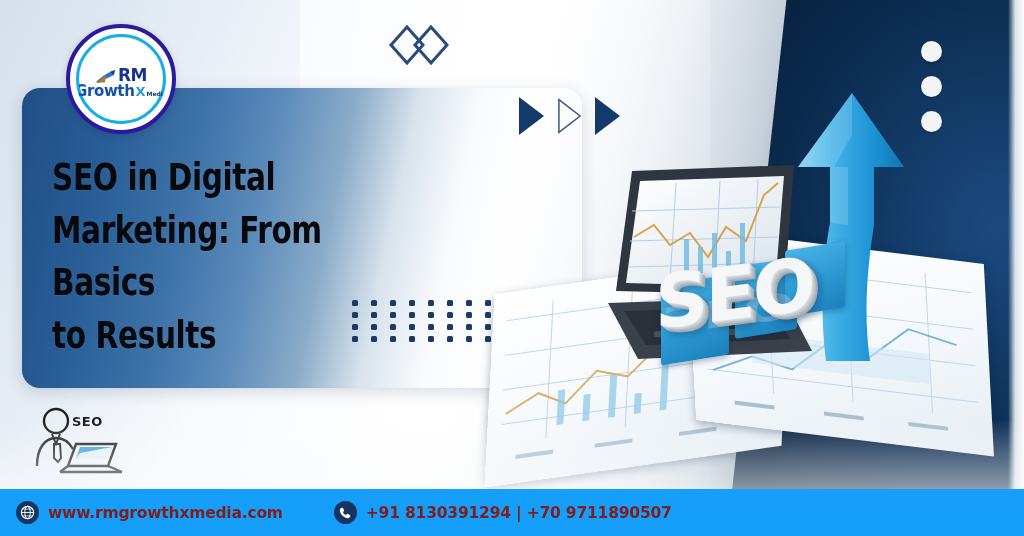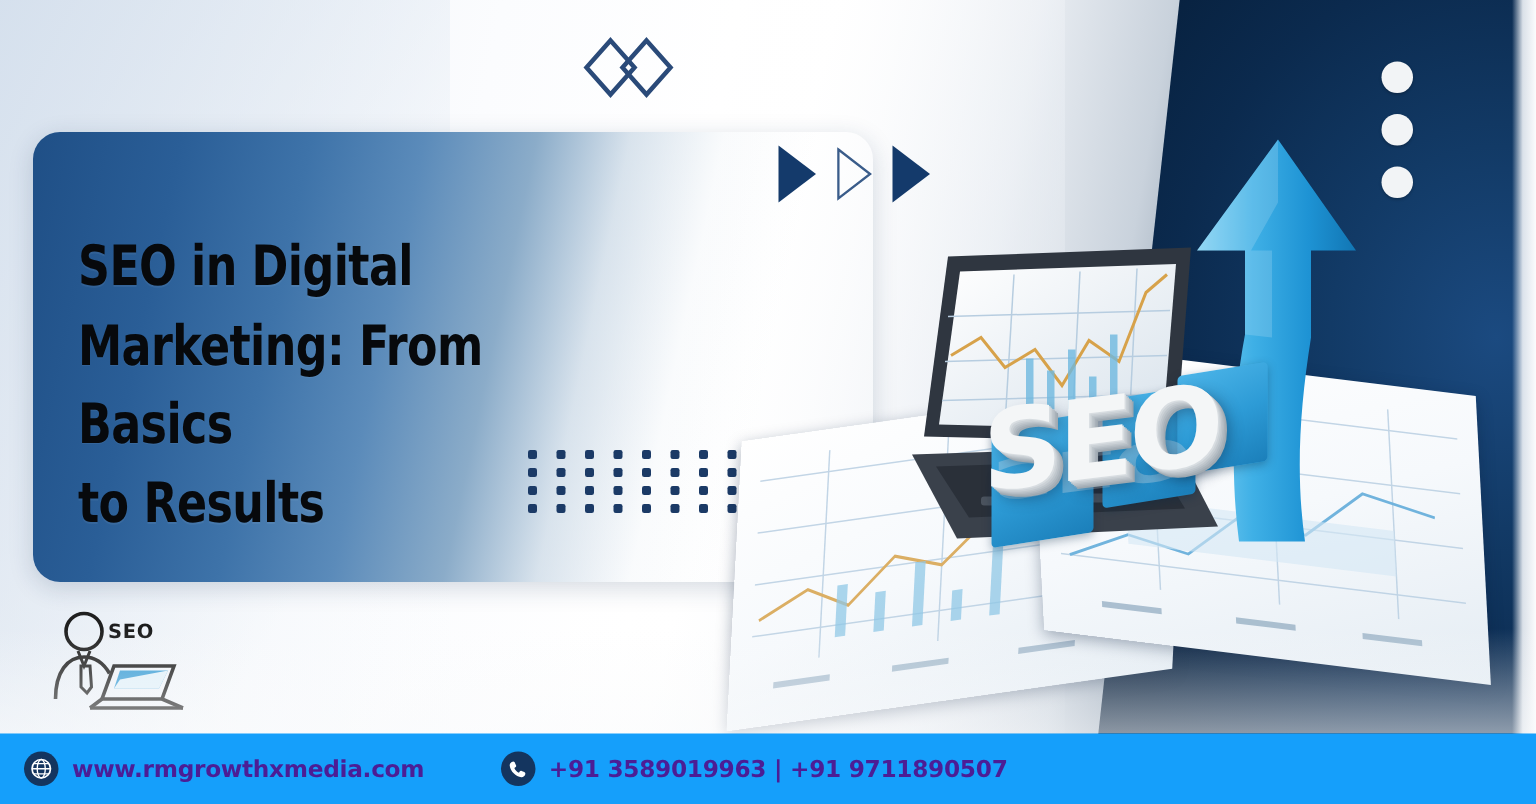--- a/index.html
+++ b/index.html
@@ -227,21 +227,21 @@
     position:absolute; left:0; bottom:0;
     width:1024px; height:47px;
     background:#159ffb;
     display:flex; align-items:center;
   }
   .footer-item {
     display:flex; align-items:center; gap:9px;
     font-family:"DejaVu Sans", sans-serif;
     font-weight:bold;
     font-size:15.5px;
-    color:#4c1d95;
+    color:#7f1d1d;
     letter-spacing:-.2px;
     white-space:nowrap;
   }
   .fi-web  { margin-left:16px; }
   .fi-phone{ margin-left:51px; }
   .fi-mail { margin-left:66px; }
   .fcircle {
     width:23px; height:23px; border-radius:50%;
     background:#14355f;
     display:flex; align-items:center; justify-content:center;
@@ -257,20 +257,38 @@
   <div class="bg-left-tint"></div>
   <div class="bg-sheen"></div>
   <div class="bg-right-dark"></div>
   <div class="bg-right-edge"></div>
 
   <div class="headline-card"></div>
   <div class="headline">SEO in Digital
 Marketing: From Basics
 to Results</div>
 
+  <div class="logo">
+    <div class="logo-ring-inner"></div>
+    <div class="logo-mark">
+      <div class="logo-top">
+        <svg class="logo-swoosh" viewBox="0 0 44 30">
+          <path d="M2 26 C10 18 20 10 34 4 L40 2 L38 12 C28 16 16 22 8 28 Z" fill="#2b74c6"></path>
+          <path d="M3 27 C9 22 15 17 22 13 L20 27 Z" fill="#b9762f"></path>
+          <path d="M30 6 L40 2 L37 12 Z" fill="#1a3f86"></path>
+        </svg>
+        <span class="logo-rm">RM</span>
+      </div>
+      <div class="logo-bottom">
+        <span class="logo-growth">Growth</span>
+        <span class="logo-x">X</span>
+        <span class="logo-media">Media</span>
+      </div>
+    </div>
+  </div>
 
   <svg class="infinity-mark" viewBox="0 0 64 44">
     <path d="M20 4 L36 22 L20 40 L4 22 Z" fill="none" stroke="#2a4a79" stroke-width="3"></path>
     <path d="M44 4 L60 22 L44 40 L28 22 Z" fill="none" stroke="#2a4a79" stroke-width="3"></path>
   </svg>
 
   <div class="triangles">
     <div class="tri tri-filled"></div>
     <svg class="tri-hollow" viewBox="0 0 26 38">
       <path d="M2 2 L24 19 L2 36 Z" fill="none" stroke="#3a5c8a" stroke-width="1.6"></path>
@@ -455,18 +473,18 @@
 
     <div class="footer-item fi-phone">
       <span class="fcircle">
         <svg width="14" height="14" viewBox="0 0 20 20">
           <path d="M5.4 2.6 C6.6 2.2 7.3 3 7.8 4.2 L8.6 6 C9 6.9 8.7 7.4 8 7.9 L7 8.6
                    C7.6 10.6 9.4 12.4 11.4 13 L12.1 12 C12.6 11.3 13.1 11 14 11.4 L15.8 12.2
                    C17 12.7 17.8 13.4 17.4 14.6 C17 16.2 15.4 17.6 13.6 17.4
                    C8.4 16.8 3.2 11.6 2.6 6.4 C2.4 4.6 3.8 3 5.4 2.6 Z" fill="#fff"></path>
         </svg>
       </span>
-      <span>+91 3589019963 | +91 9711890507</span>
+      <span>+91 8130391294 | +70 9711890507</span>
     </div>
 
   </div>
 
 </div>
 
 </body></html>

